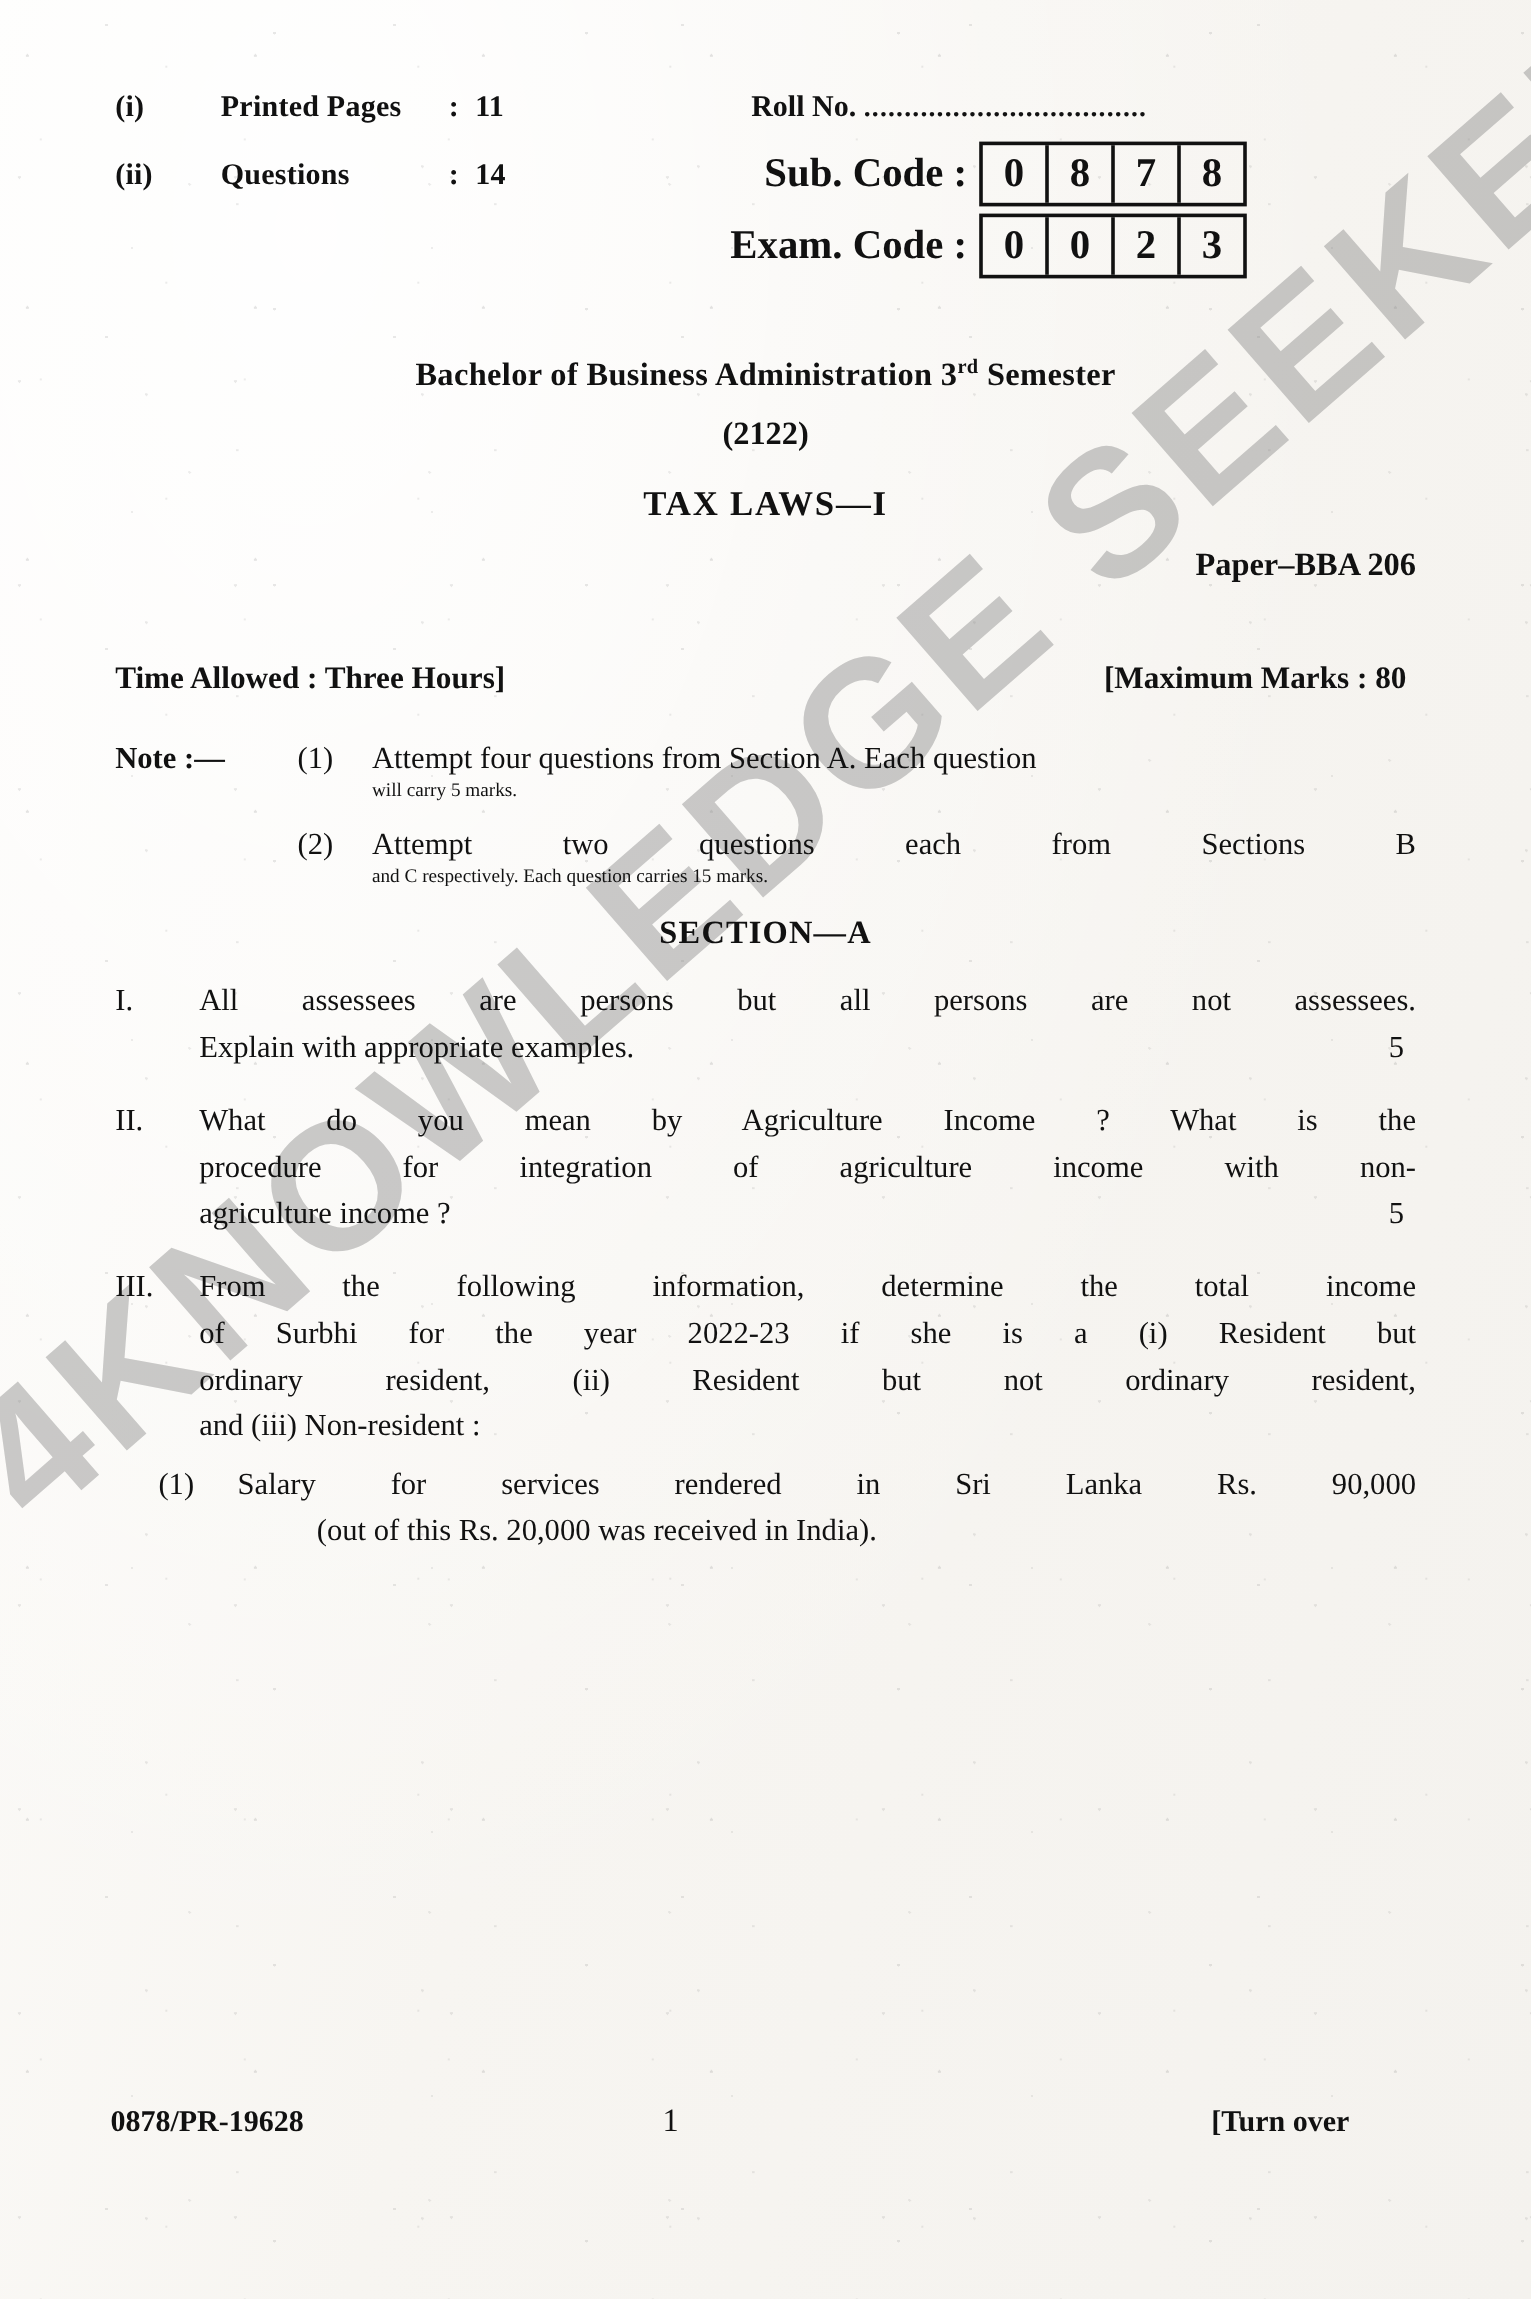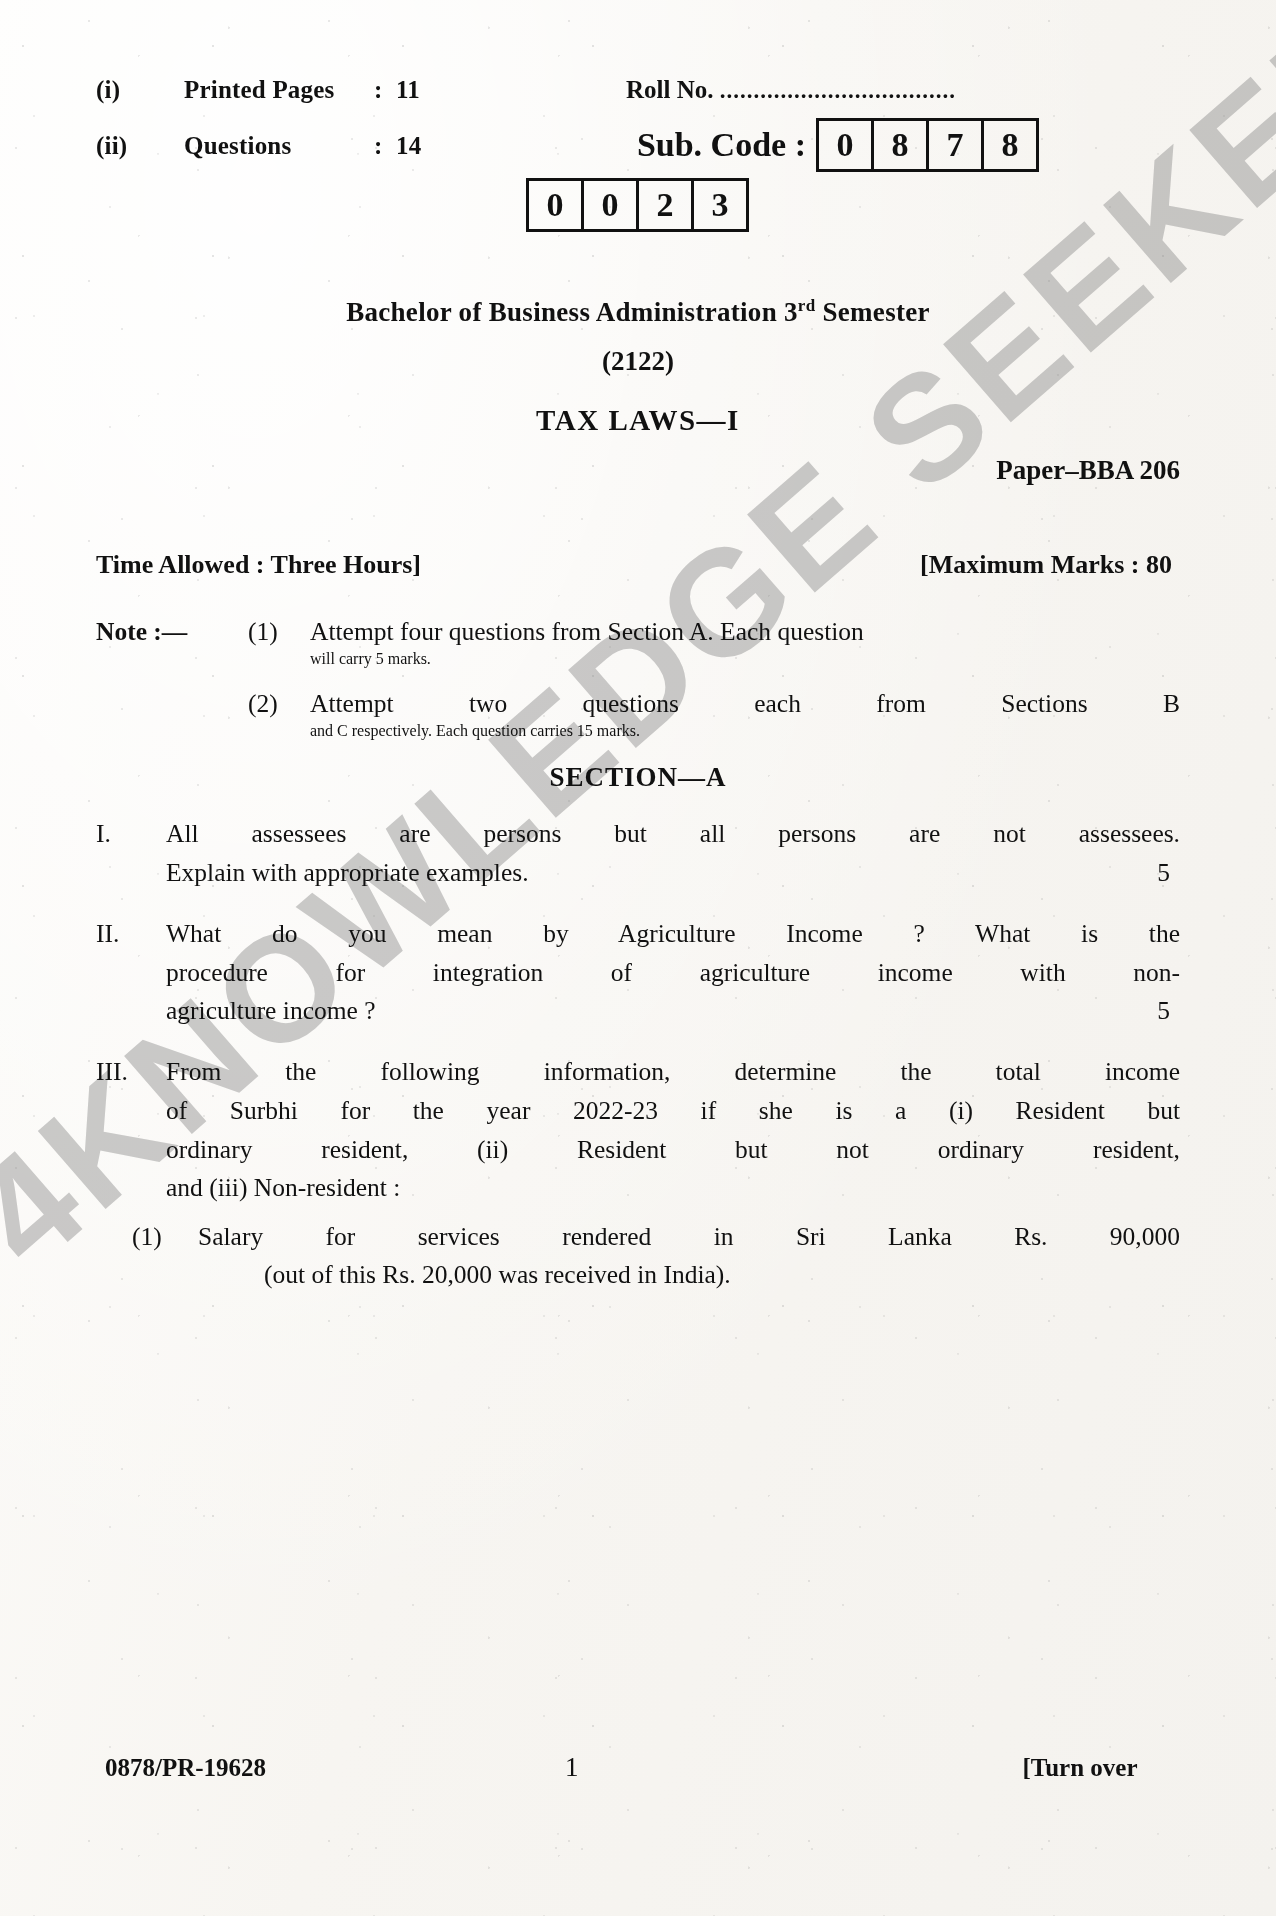--- a/index.html
+++ b/index.html
@@ -222,21 +222,21 @@
     font-size: 25.5px;
     line-height: 1.5;
     margin-bottom: 8px;
     padding-left: 36px;
   }
   .sub-num { width: 66px; flex: none; }
   .sub-text { flex: 1; }
 
   .footer {
     position: absolute;
-    left: 105px;
+    left: 92px;
     top: 1752px;
     width: 1090px;
     display: flex;
     align-items: baseline;
     font-weight: 700;
     font-size: 25px;
   }
   .f-left { width: 380px; flex: none; }
   .f-center { flex: 1; text-align: left; padding-left: 80px; font-weight: 400; font-size: 27px;}
   .f-right { width: 230px; text-align: center; flex: none; }
@@ -283,20 +283,21 @@
           <span class="code-label">Sub. Code :</span>
           <span class="code-boxes">
             <span class="cell">0</span>
             <span class="cell">8</span>
             <span class="cell">7</span>
             <span class="cell">8</span>
           </span>
         </div>
 
         <div class="code-line">
+          <span class="code-label">Exam. Code :</span>
           <span class="code-boxes">
             <span class="cell">0</span>
             <span class="cell">0</span>
             <span class="cell">2</span>
             <span class="cell">3</span>
           </span>
         </div>
 
       </div>
     </div>

